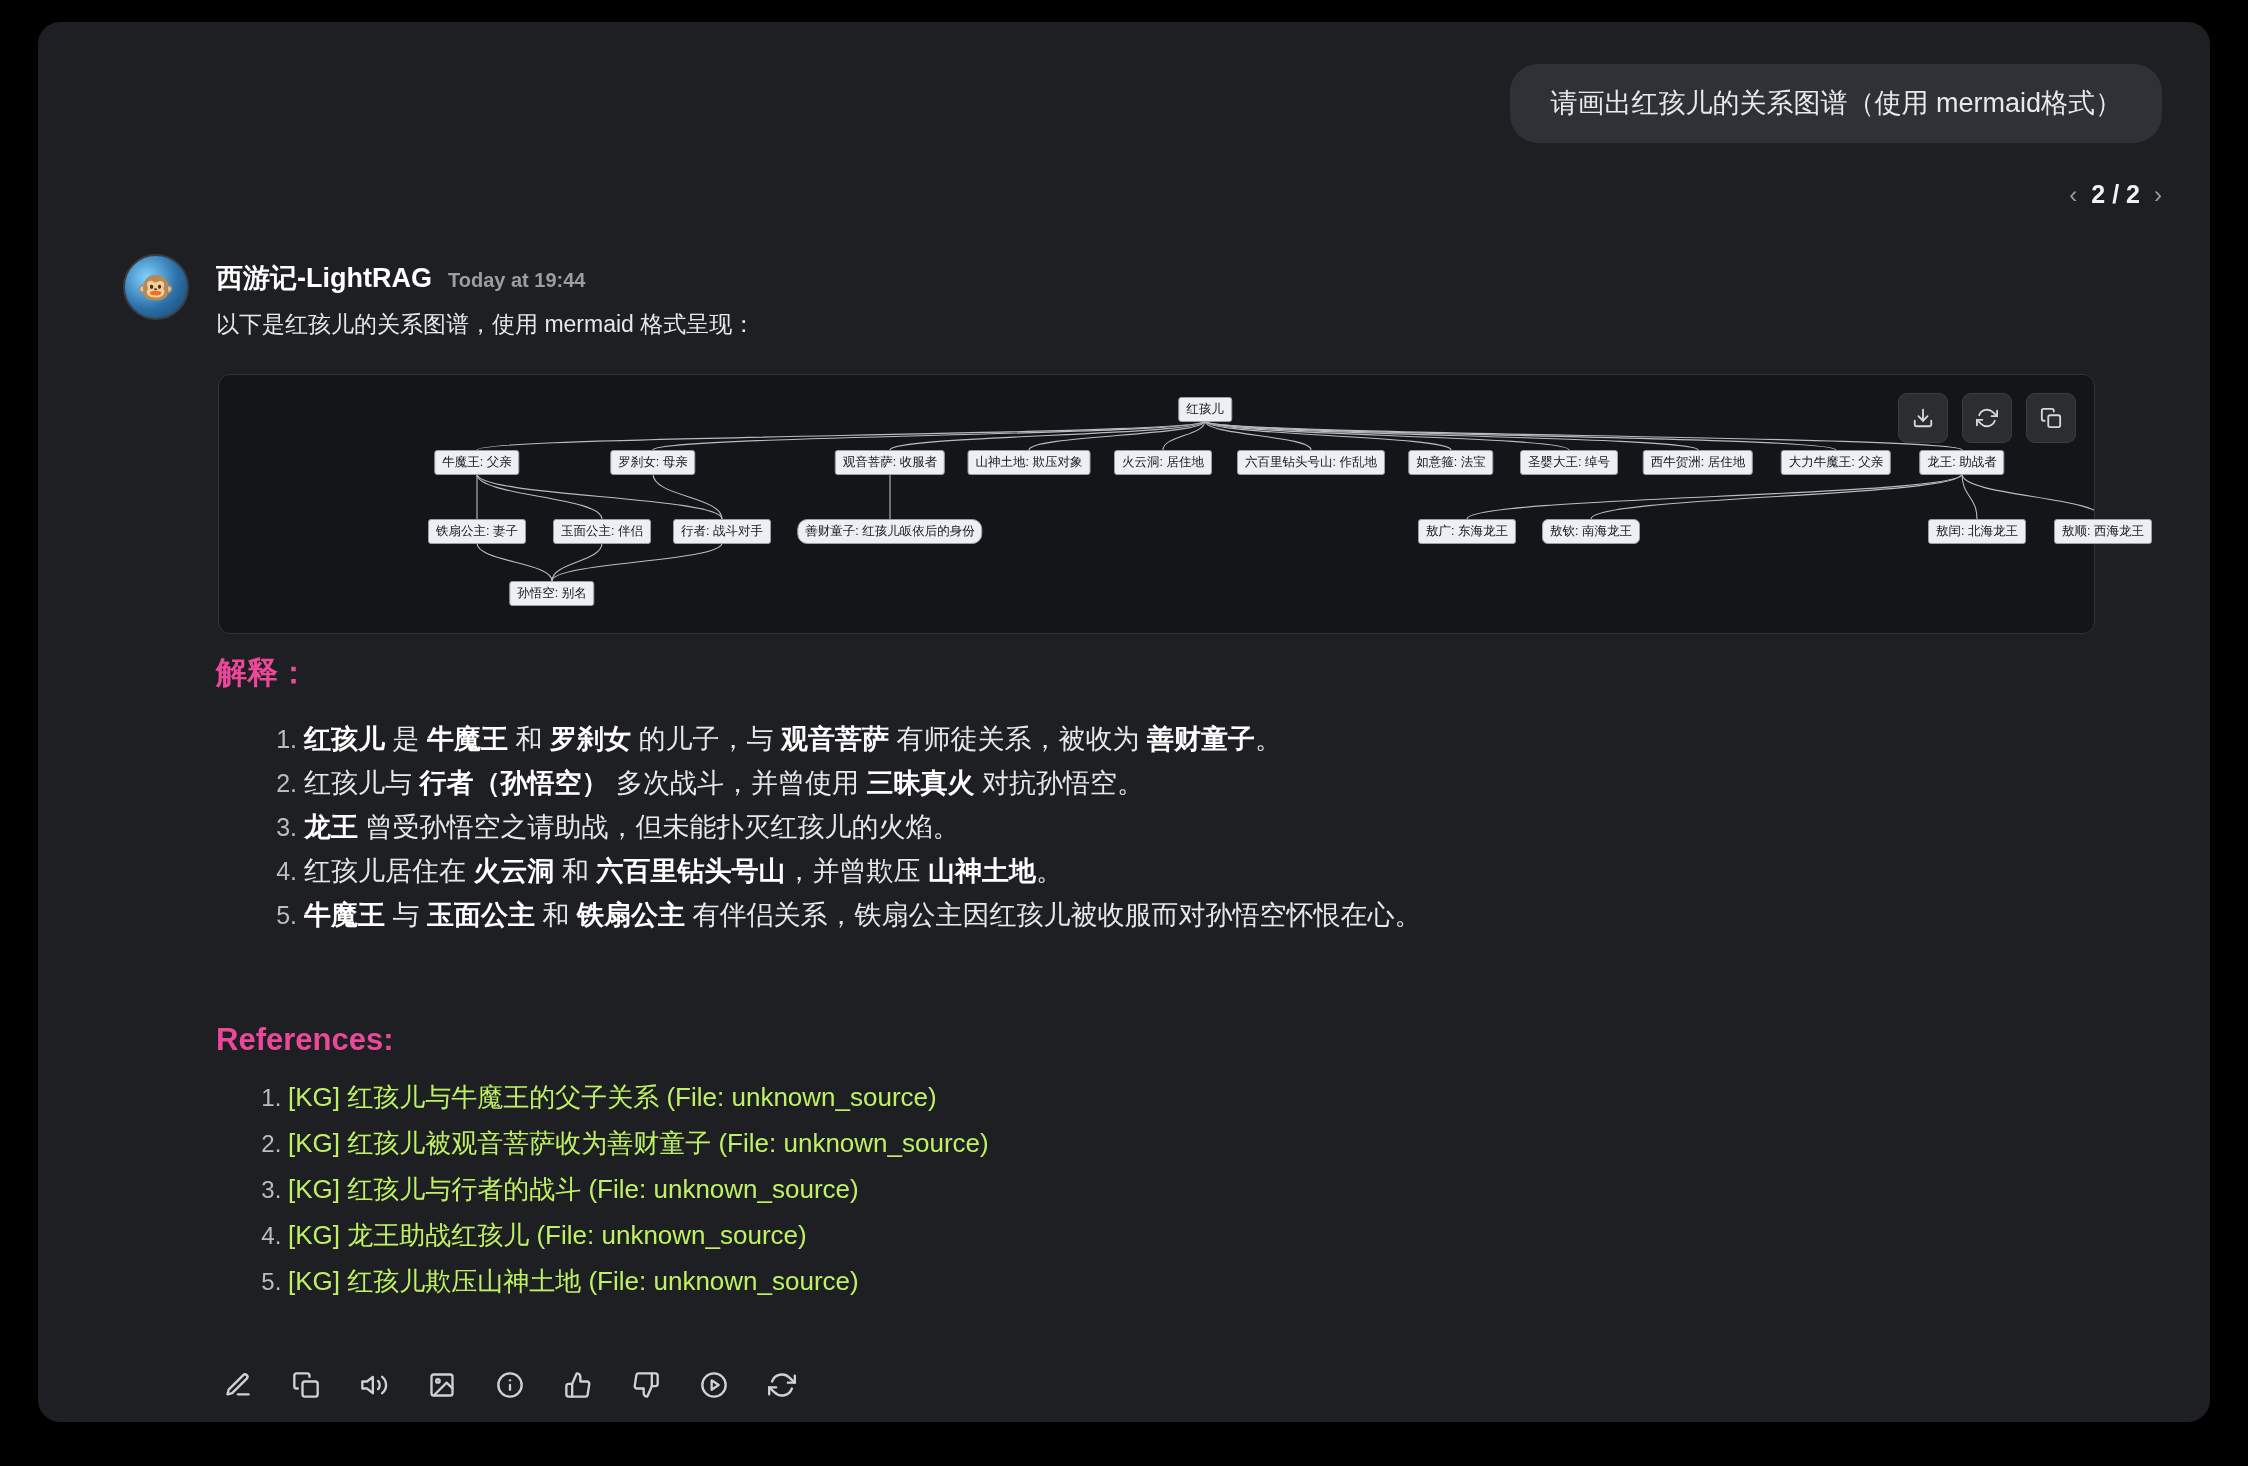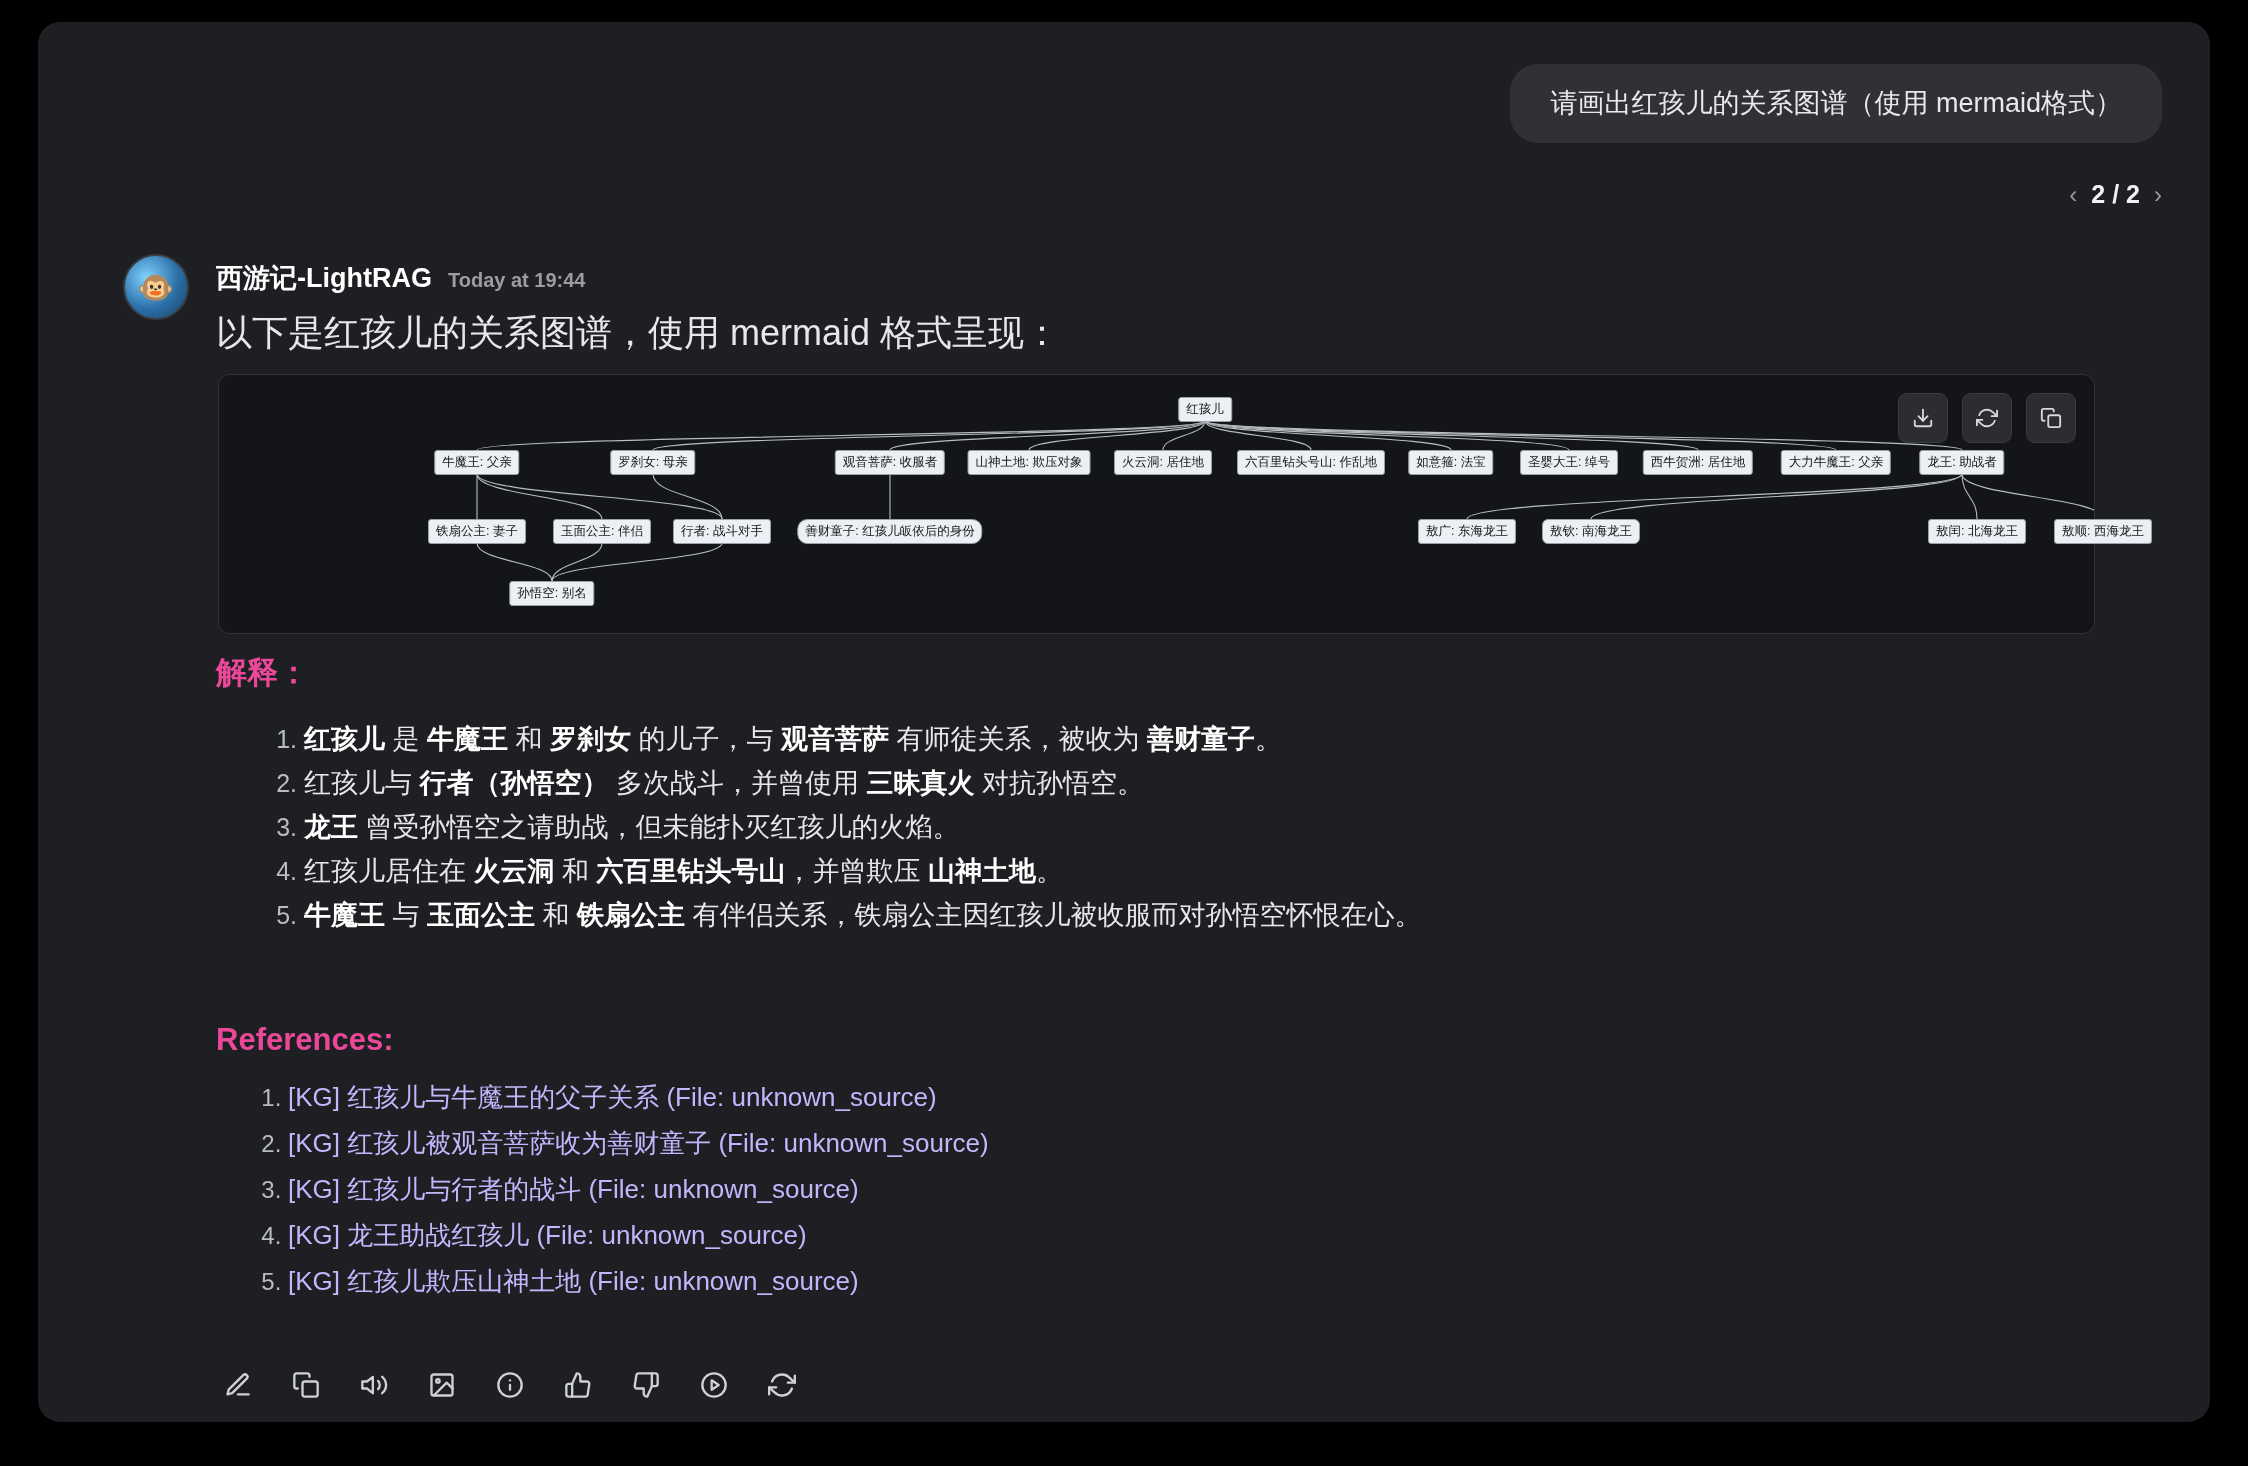--- a/index.html
+++ b/index.html
@@ -82,21 +82,21 @@
   .ts {
     color: #9b9da1;
     font-size: 20px;
     font-weight: bold;
   }
   .intro {
     position: absolute;
     left: 178px;
     top: 287px;
     color: #e6e7e8;
-    font-size: 36px;
+    font-size: 23px;
   }
 
   
   .diagram {
     position: absolute;
     left: 180px;
     top: 352px;
     width: 1875px;
     height: 258px;
     background: #141518;
@@ -160,21 +160,21 @@
   }
   ol.list li { margin-bottom: 17px; }
   ol.list li::marker { color: #babcc0; font-size: 25px; }
   .b { font-weight: bold; color: #ffffff; }
 
   ol.refs {
     position: absolute;
     left: 190px;
     margin: 0;
     padding-left: 60px;
-    color: #c4b5fd;
+    color: #bef264;
     font-size: 26px;
     line-height: 1.0;
   }
   ol.refs li { margin-bottom: 20px; }
   ol.refs li::marker { color: #babcc0; font-size: 24px; }
 
   .action-bar {
     position: absolute;
     left: 185px;
     top: 1348px;

